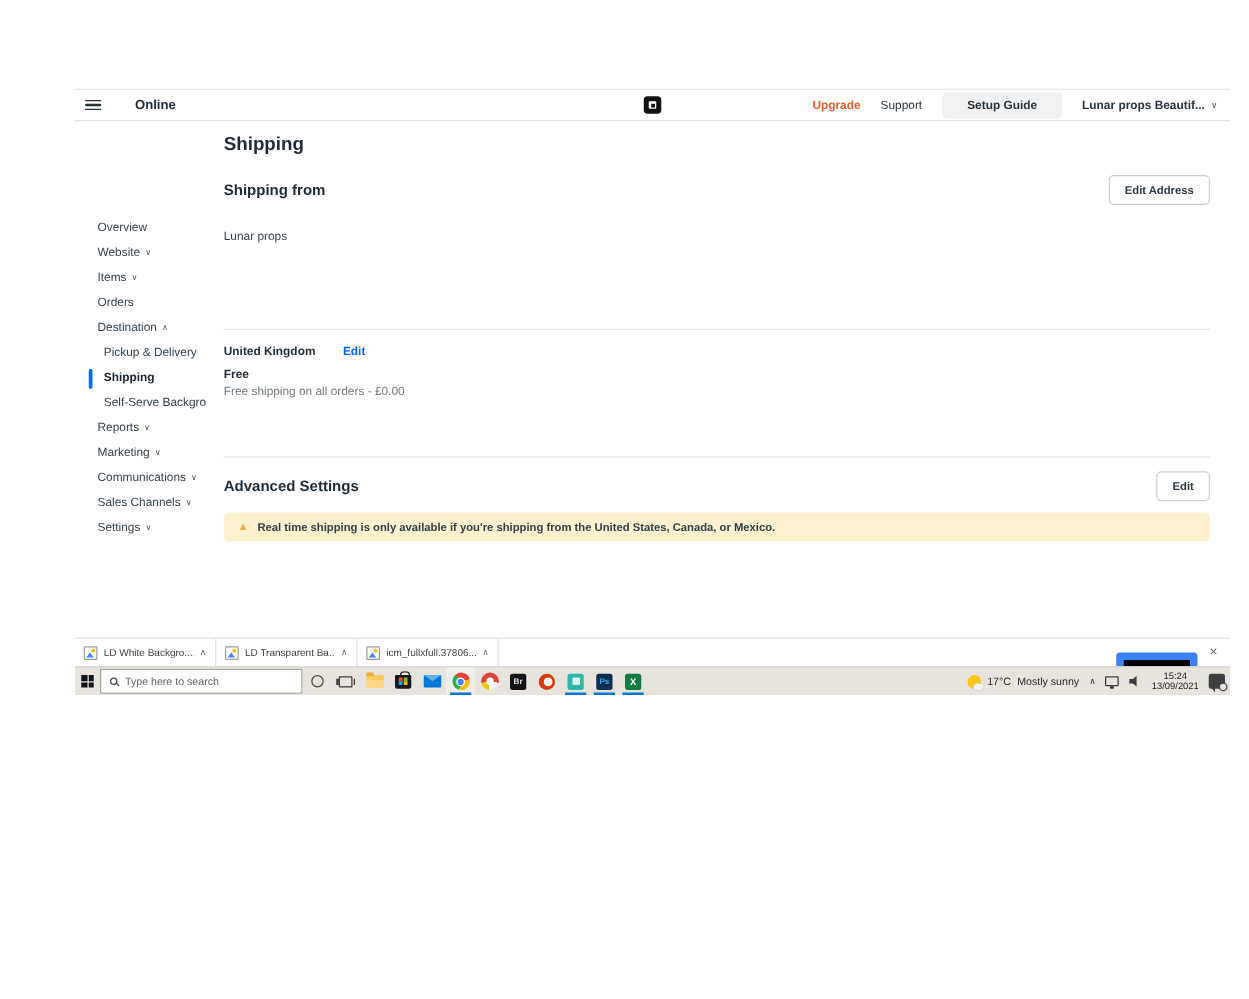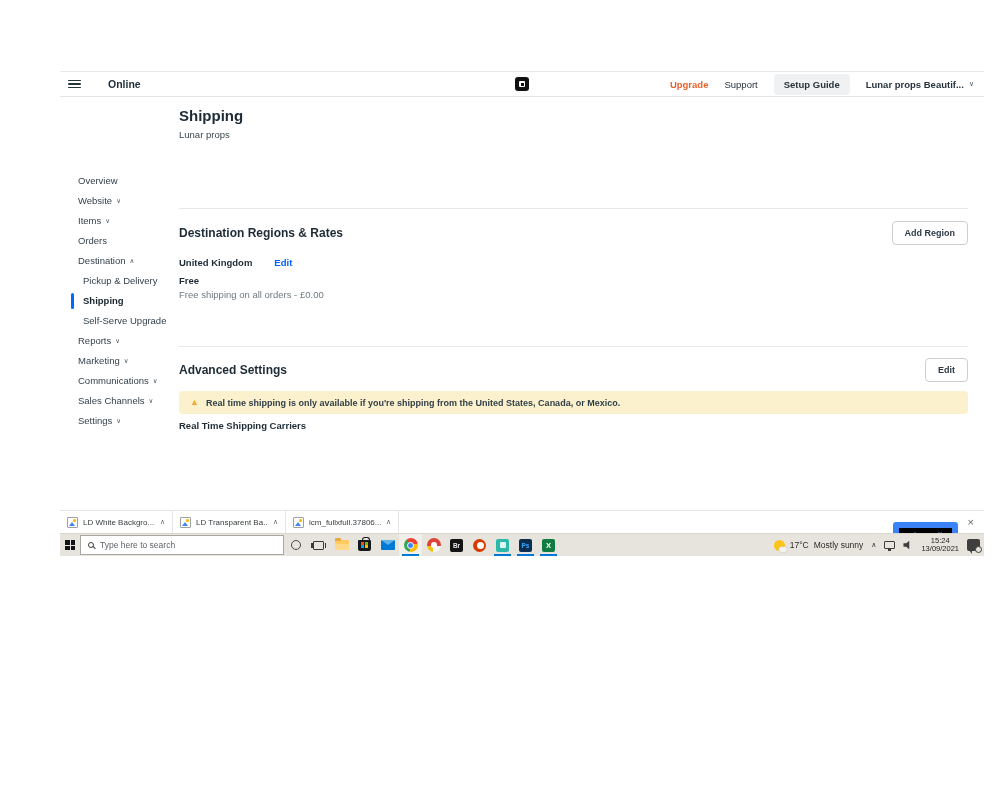--- a/index.html
+++ b/index.html
@@ -16,21 +16,21 @@
   .hamburger { display:flex; flex-direction:column; gap:2px; width:13px; cursor:pointer; }
   .hamburger i { display:block; height:1.5px; background:#25333d; border-radius:1px; }
   .app-title { font-size:10.5px; font-weight:bold; color:#1d2b36; }
   .square-logo { position:absolute; left:50%; top:50%; transform:translate(-50%,-50%);
                  width:14px; height:14px; background:#111; border-radius:3px; display:flex; align-items:center; justify-content:center; }
   .square-logo i { width:6px; height:6px; background:#fff; border-radius:1px; display:flex; align-items:center; justify-content:center; }
   .square-logo i b { width:3px; height:3px; background:#111; display:block; }
   .topbar-right { display:flex; align-items:center; gap:16px; font-size:9.5px;justify-content:space-between; }
   .upgrade { color:#e8612c; font-weight:bold; cursor:pointer; }
   .support { color:#27343e; cursor:pointer; }
-  .setup-btn { background:#f0f1f2; border:none; border-radius:4px; padding:5px 10px; font-size:9.5px;
+  .setup-btn { background:#f0f1f2; border:none; border-radius:4px; padding:5px 20px; font-size:9.5px;
                font-family:inherit; color:#27343e; font-weight:bold; cursor:pointer; }
   .account { display:flex; align-items:center; gap:5px; color:#27343e; cursor:pointer; font-weight:bold; }
   .chev { font-size:7px; color:#44525c; font-weight:normal; }
 
   
   .app-body { display:flex; align-items:flex-end; }
   .sidebar { width:119px; flex:0 0 119px; padding-top:10px; }
   .side-item { position:relative; font-size:9.5px; color:#33424d; padding:5px 4px 5px 18px; line-height:10px; cursor:pointer; display:flex; align-items:center; gap:4px; }
   .side-item.sub { padding-left:23px; }
   .side-item.active { font-weight:bold; color:#17242e; }
@@ -38,21 +38,21 @@
   .side-item .chev { font-size:6.5px; color:#45535d; }
 
   .main { flex:1; padding:10px 16px 0 0; }
   .h1 { font-size:15px; font-weight:bold; color:#1d2b36; }
   .sec-row { display:flex; align-items:center; justify-content:space-between; }
   .h2 { font-size:12px; font-weight:bold; color:#1d2b36; }
   .btn { background:#fff; border:1px solid #c9cfd3; border-radius:4px; padding:6px 12px; font-size:9px;
          font-family:inherit; color:#2d3b45; font-weight:bold; cursor:pointer; }
   .row1 { margin-top:16px; }
   .body-text { font-size:9.5px; color:#39454c; }
-  .lunar { margin-top:5px; }
+  .lunar { margin-top:20px; }
   .hr { border-top:1px solid #e6e8e9; margin-top:68px; }
   .hr2 { border-top:1px solid #e6e8e9; margin-top:46px; }
   .row2 { margin-top:12px; }
   .uk-row { margin-top:12px; display:flex; align-items:center; gap:22px; }
   .bold-label { font-size:9.5px; font-weight:bold; color:#1d2b36; }
   .edit-link { font-size:9.5px; font-weight:bold; color:#0061ff; cursor:pointer; }
   .free { margin-top:7px; }
   .free-desc { margin-top:3px; font-size:9.5px; color:#6f7a80; }
   .row3 { margin-top:11px; }
   .warn-banner { margin-top:9px; background:#fcf1cd; border-radius:4px; height:23px; display:flex; align-items:center; gap:7px; padding:0 11px; }
@@ -76,21 +76,21 @@
   .show-all { background:#000000; border:6px solid #3b82f6; border-radius:3px; padding:3px 9px; font-size:8.5px;
               font-family:inherit; color:#1967d2; font-weight:bold; cursor:pointer;margin-top:27px; }
   .dl-close { font-size:11px; color:#5f6368; cursor:pointer; line-height:11px; }
 
   
   .taskbar { position:absolute; left:60px; top:533px; width:924px; height:23px; background:#e7e4dd;
              border-top:1px solid #d9d6ce; display:flex; align-items:stretch; }
   .tb-start { width:20px; display:flex; align-items:center; justify-content:center; cursor:pointer; }
   .winlogo { display:grid; grid-template-columns:4.5px 4.5px; grid-template-rows:4.5px 4.5px; gap:1px; }
   .winlogo i { background:#101418; display:block; }
-  .tb-search { width:204px; background:#fff; border:1px solid #a9a79f; display:flex; align-items:center; gap:6px; padding:0 7px; margin:1px 0; }
+  .tb-search { width:162px; background:#fff; border:1px solid #a9a79f; display:flex; align-items:center; gap:6px; padding:0 7px; margin:1px 0; }
   .mag { width:6px; height:6px; border:1.2px solid #444; border-radius:50%; position:relative; flex:0 0 6px; }
   .mag::after { content:""; position:absolute; width:4px; height:1.2px; background:#444; transform:rotate(45deg); right:-3px; bottom:-1px; }
   .tb-search input { border:none; outline:none; font-size:8.5px; font-family:inherit; color:#444; width:120px; background:transparent; }
   .tb-search input::placeholder { color:#5f6368; }
   .tb-app { width:23px; display:flex; align-items:center; justify-content:center; position:relative; cursor:pointer; }
   .tb-app.active::after { content:""; position:absolute; left:3px; right:3px; bottom:0; height:2px; background:#0078d7; }
   .tb-app.hl { background:#f1efe9; }
   .cortana { width:10px; height:10px; border:1.5px solid #4a4a4a; border-radius:50%; }
   .taskview { width:11px; height:9px; border:1px solid #3a3a3a; border-radius:1px; position:relative; }
   .taskview::before { content:""; position:absolute; left:-3px; top:1.5px; width:1.5px; height:4.5px; background:#3a3a3a; }
@@ -189,21 +189,21 @@
             <span>Destination</span>
             <span class="chev">∧</span>
           </div>
         <div class="side-item sub">
             <span>Pickup &amp; Delivery</span>
           </div>
         <div class="side-item sub active">
             <span>Shipping</span>
           </div>
         <div class="side-item sub">
-            <span>Self-Serve Upgrade</span>
+            <span>Self-Serve Backgro</span>
           </div>
         <div class="side-item">
             <span>Reports</span>
             <span class="chev">∨</span>
           </div>
         <div class="side-item">
             <span>Marketing</span>
             <span class="chev">∨</span>
           </div>
         <div class="side-item">
@@ -216,46 +216,45 @@
           </div>
         <div class="side-item">
             <span>Settings</span>
             <span class="chev">∨</span>
           </div>
       </nav>
 
       <main class="main">
         <h1 class="h1">Shipping</h1>
 
+        <div class="sec-row row1">
+          <h2 class="h2">Shipping from</h2>
+          <button class="btn">Edit Address</button>
+        </div>
         <div class="body-text lunar">Lunar props</div>
 
         <div class="hr"></div>
 
-        <div class="sec-row row2">
-          <h2 class="h2">Destination Regions &amp; Rates</h2>
-          <button class="btn">Add Region</button>
-        </div>
         <div class="uk-row">
           <span class="bold-label">United Kingdom</span>
           <span class="edit-link">Edit</span>
         </div>
         <div class="bold-label free">Free</div>
         <div class="free-desc">Free shipping on all orders - £0.00</div>
 
         <div class="hr2"></div>
 
         <div class="sec-row row3">
           <h2 class="h2">Advanced Settings</h2>
           <button class="btn">Edit</button>
         </div>
         <div class="warn-banner">
           <span class="warn-icon">▲</span>
           <span class="warn-text">Real time shipping is only available if you're shipping from the United States, Canada, or Mexico.</span>
         </div>
-        <div class="bold-label carriers">Real Time Shipping Carriers</div>
       </main>
     </div>
   </div>
 
   <div class="downloads">
     <div class="dl-item">
       <span class="img-ico"></span>
       <span class="dl-name">LD White Backgro....jpg</span>
       <span class="dl-caret">∧</span>
     </div>

